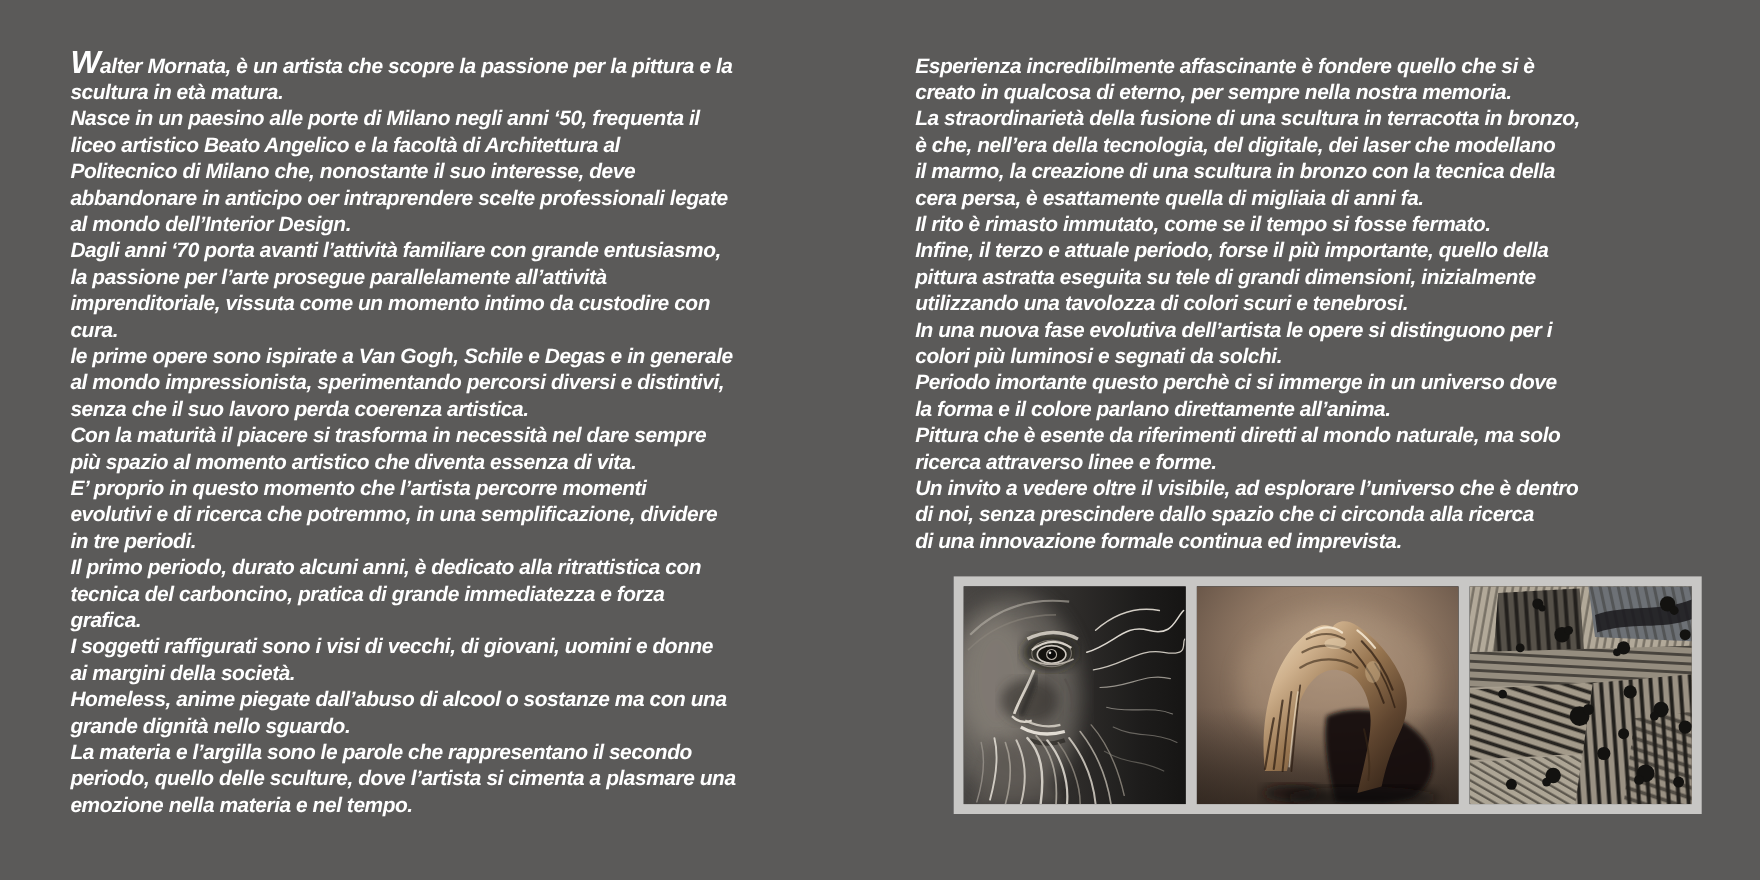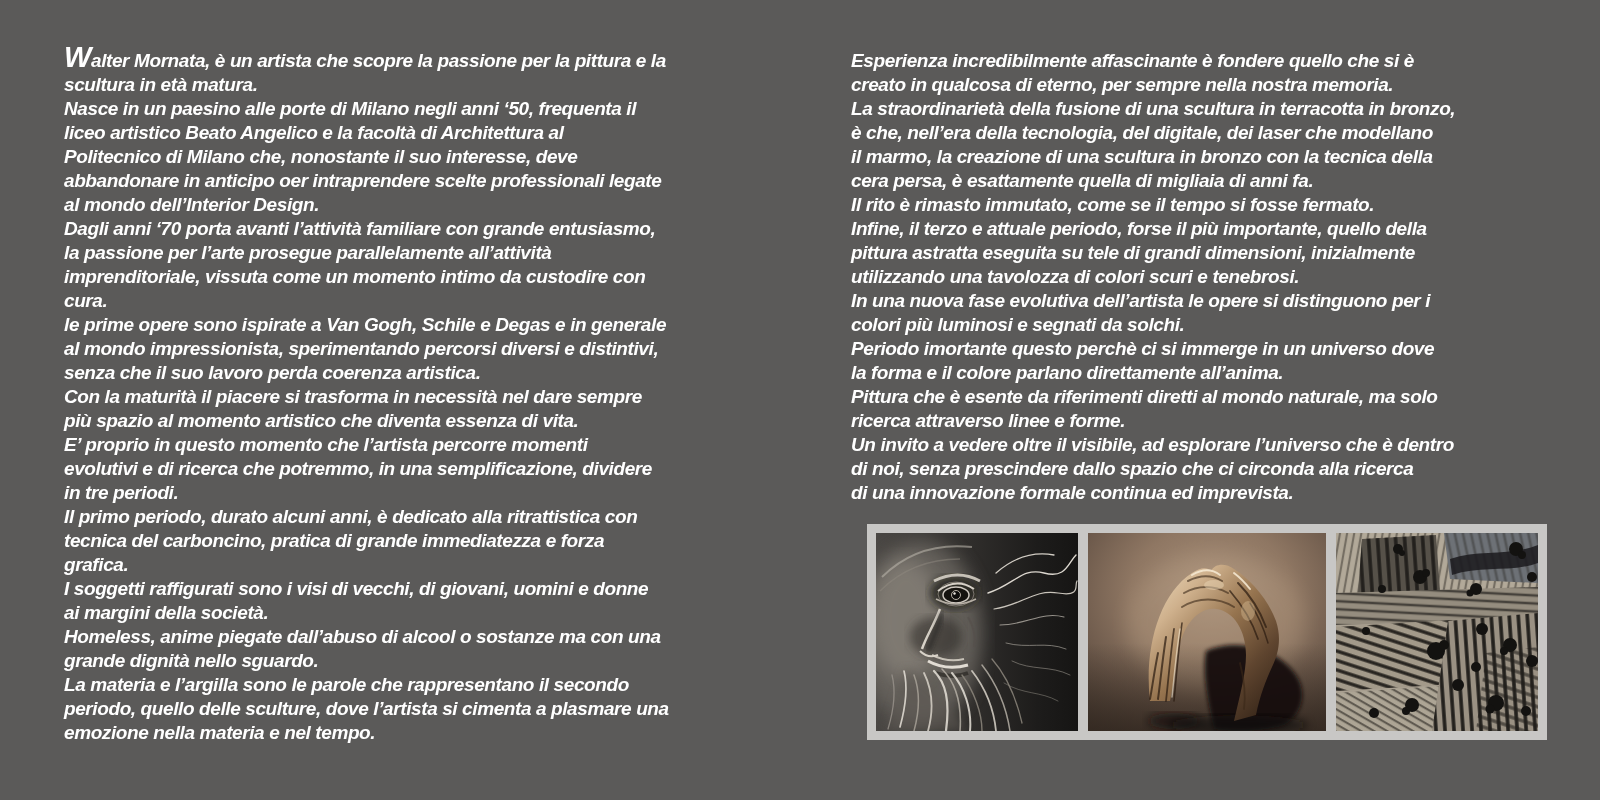--- a/index.html
+++ b/index.html
@@ -14,21 +14,21 @@
     color:#ffffff;
     font-weight:bold;
     font-style:italic;
     font-size:19px;
     line-height:24px;
     letter-spacing:-0.4px;
     white-space:pre;
     text-rendering:optimizeLegibility;
   }
   .col-left{left:64px;top:49px;}
-  .col-right{left:851px;top:49px;}
+  .col-right{left:832px;top:49px;}
   .dropcap{
     font-size:29px;
     line-height:0;
   }
   .gallery{
     position:absolute;left:867px;top:524px;
     width:680px;height:216px;
     background:#c8c7c5;
     box-sizing:border-box;
     padding:9px;

